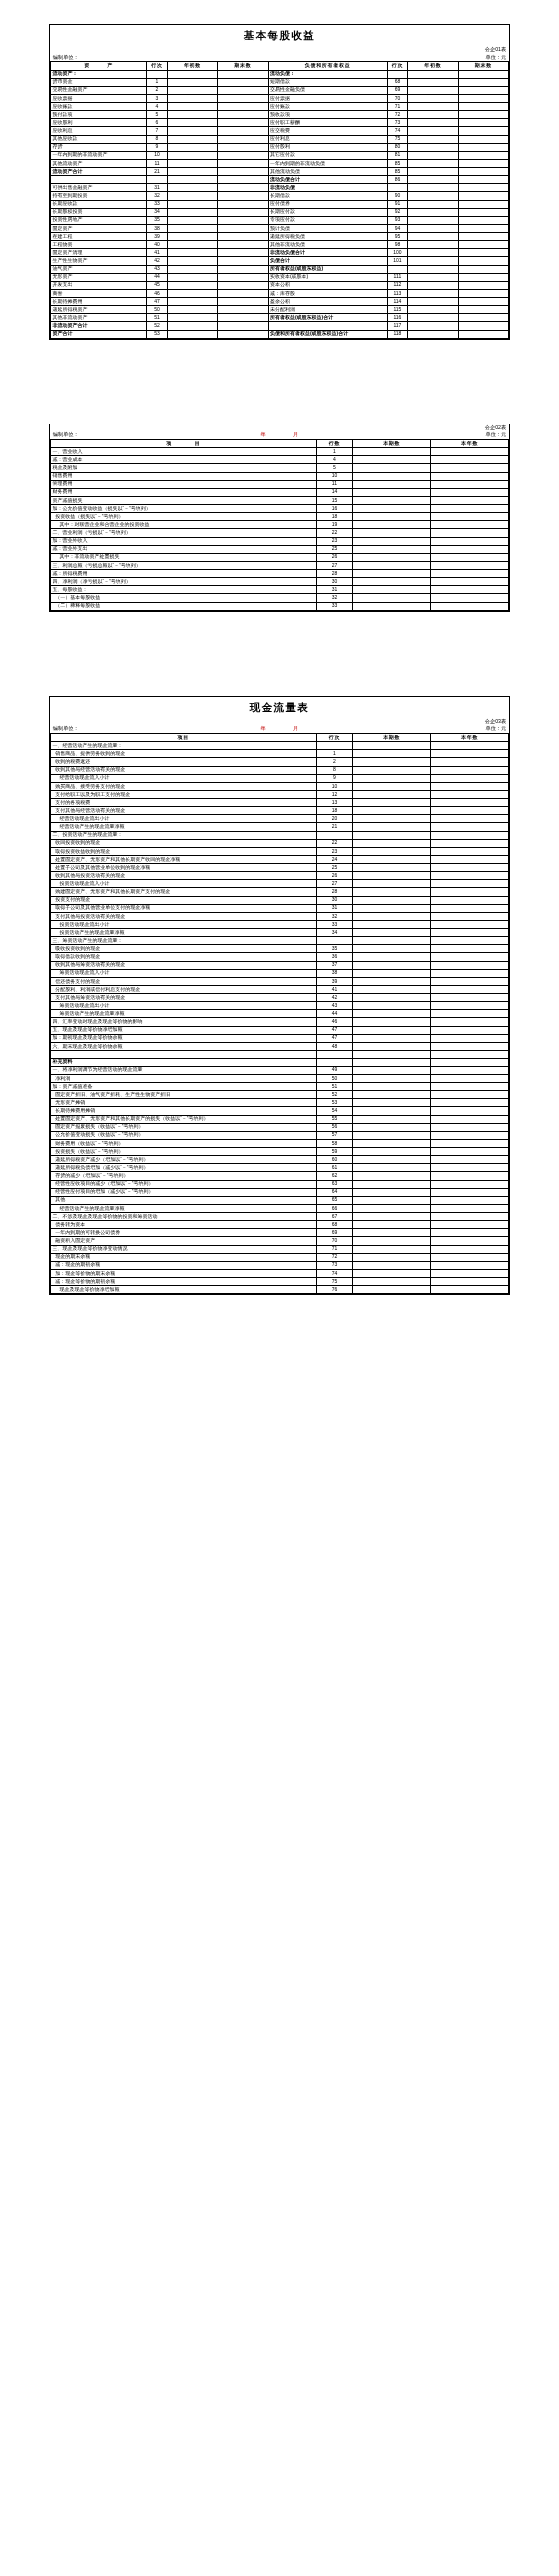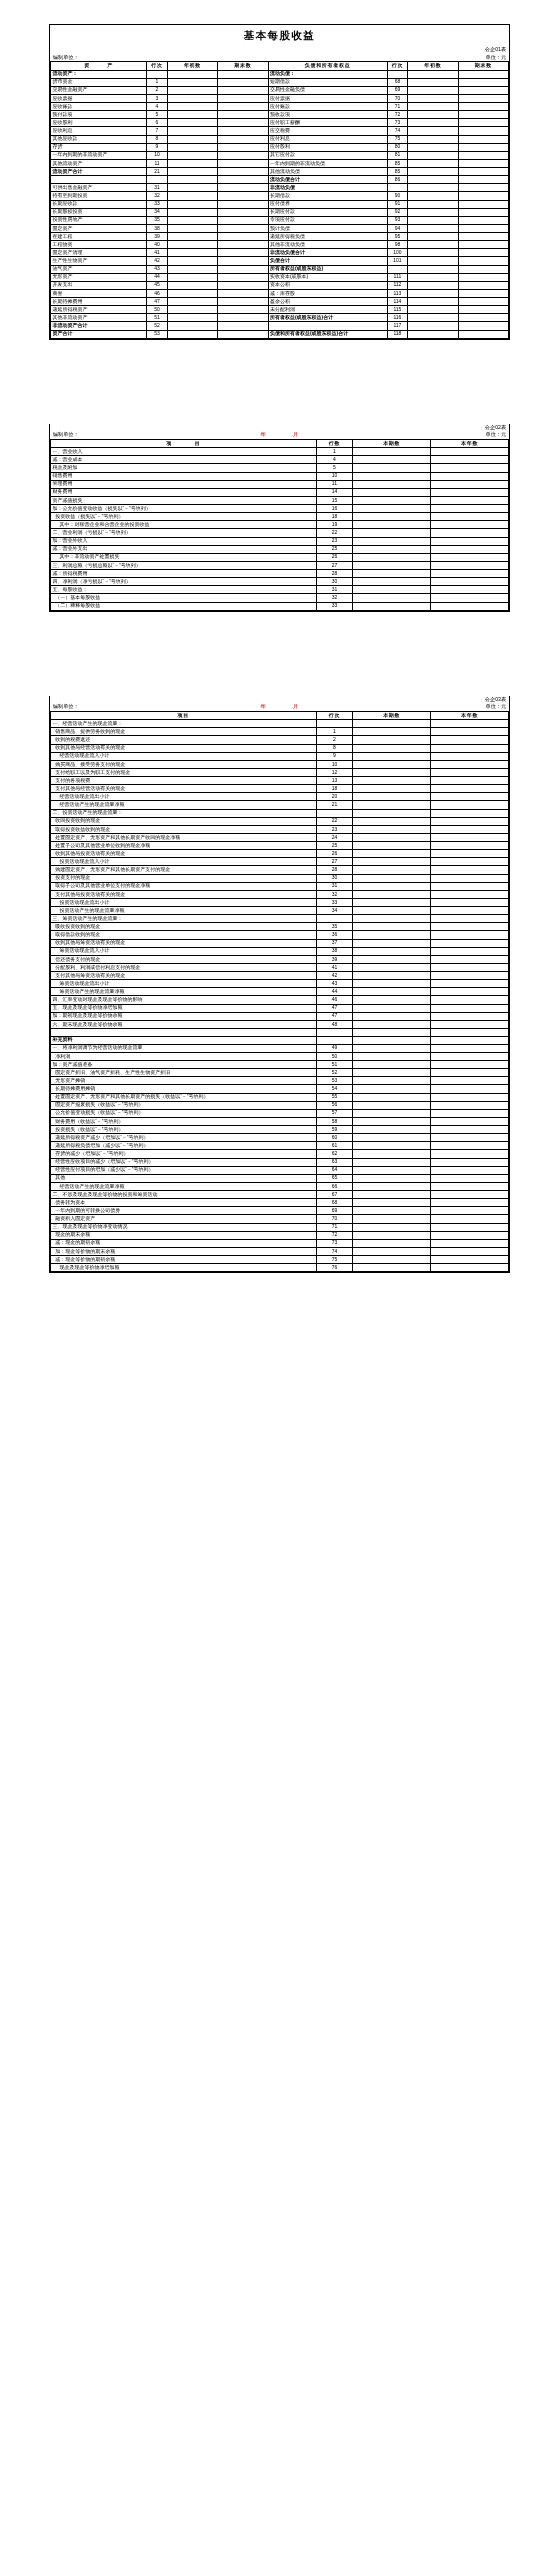--- a/index.html
+++ b/index.html
@@ -607,20 +607,21 @@
           </tbody>
       </table>
     </div>
   </div>
 </div>
 
 <div class="spacer"></div>
 
 <div class="page">
   <div class="sheet">
+    <div class="sheet-title">现金流量表</div>
     <div class="meta-row">
       <div class="meta-left">&nbsp;</div>
       <div class="meta-right">会企03表</div>
     </div>
     <div class="meta-row">
       <div class="meta-left">编制单位：</div>
       <div class="meta-left meta-redline">年　　月</div>
       <div class="meta-right">单位：元</div>
     </div>
     <div class="outer">

